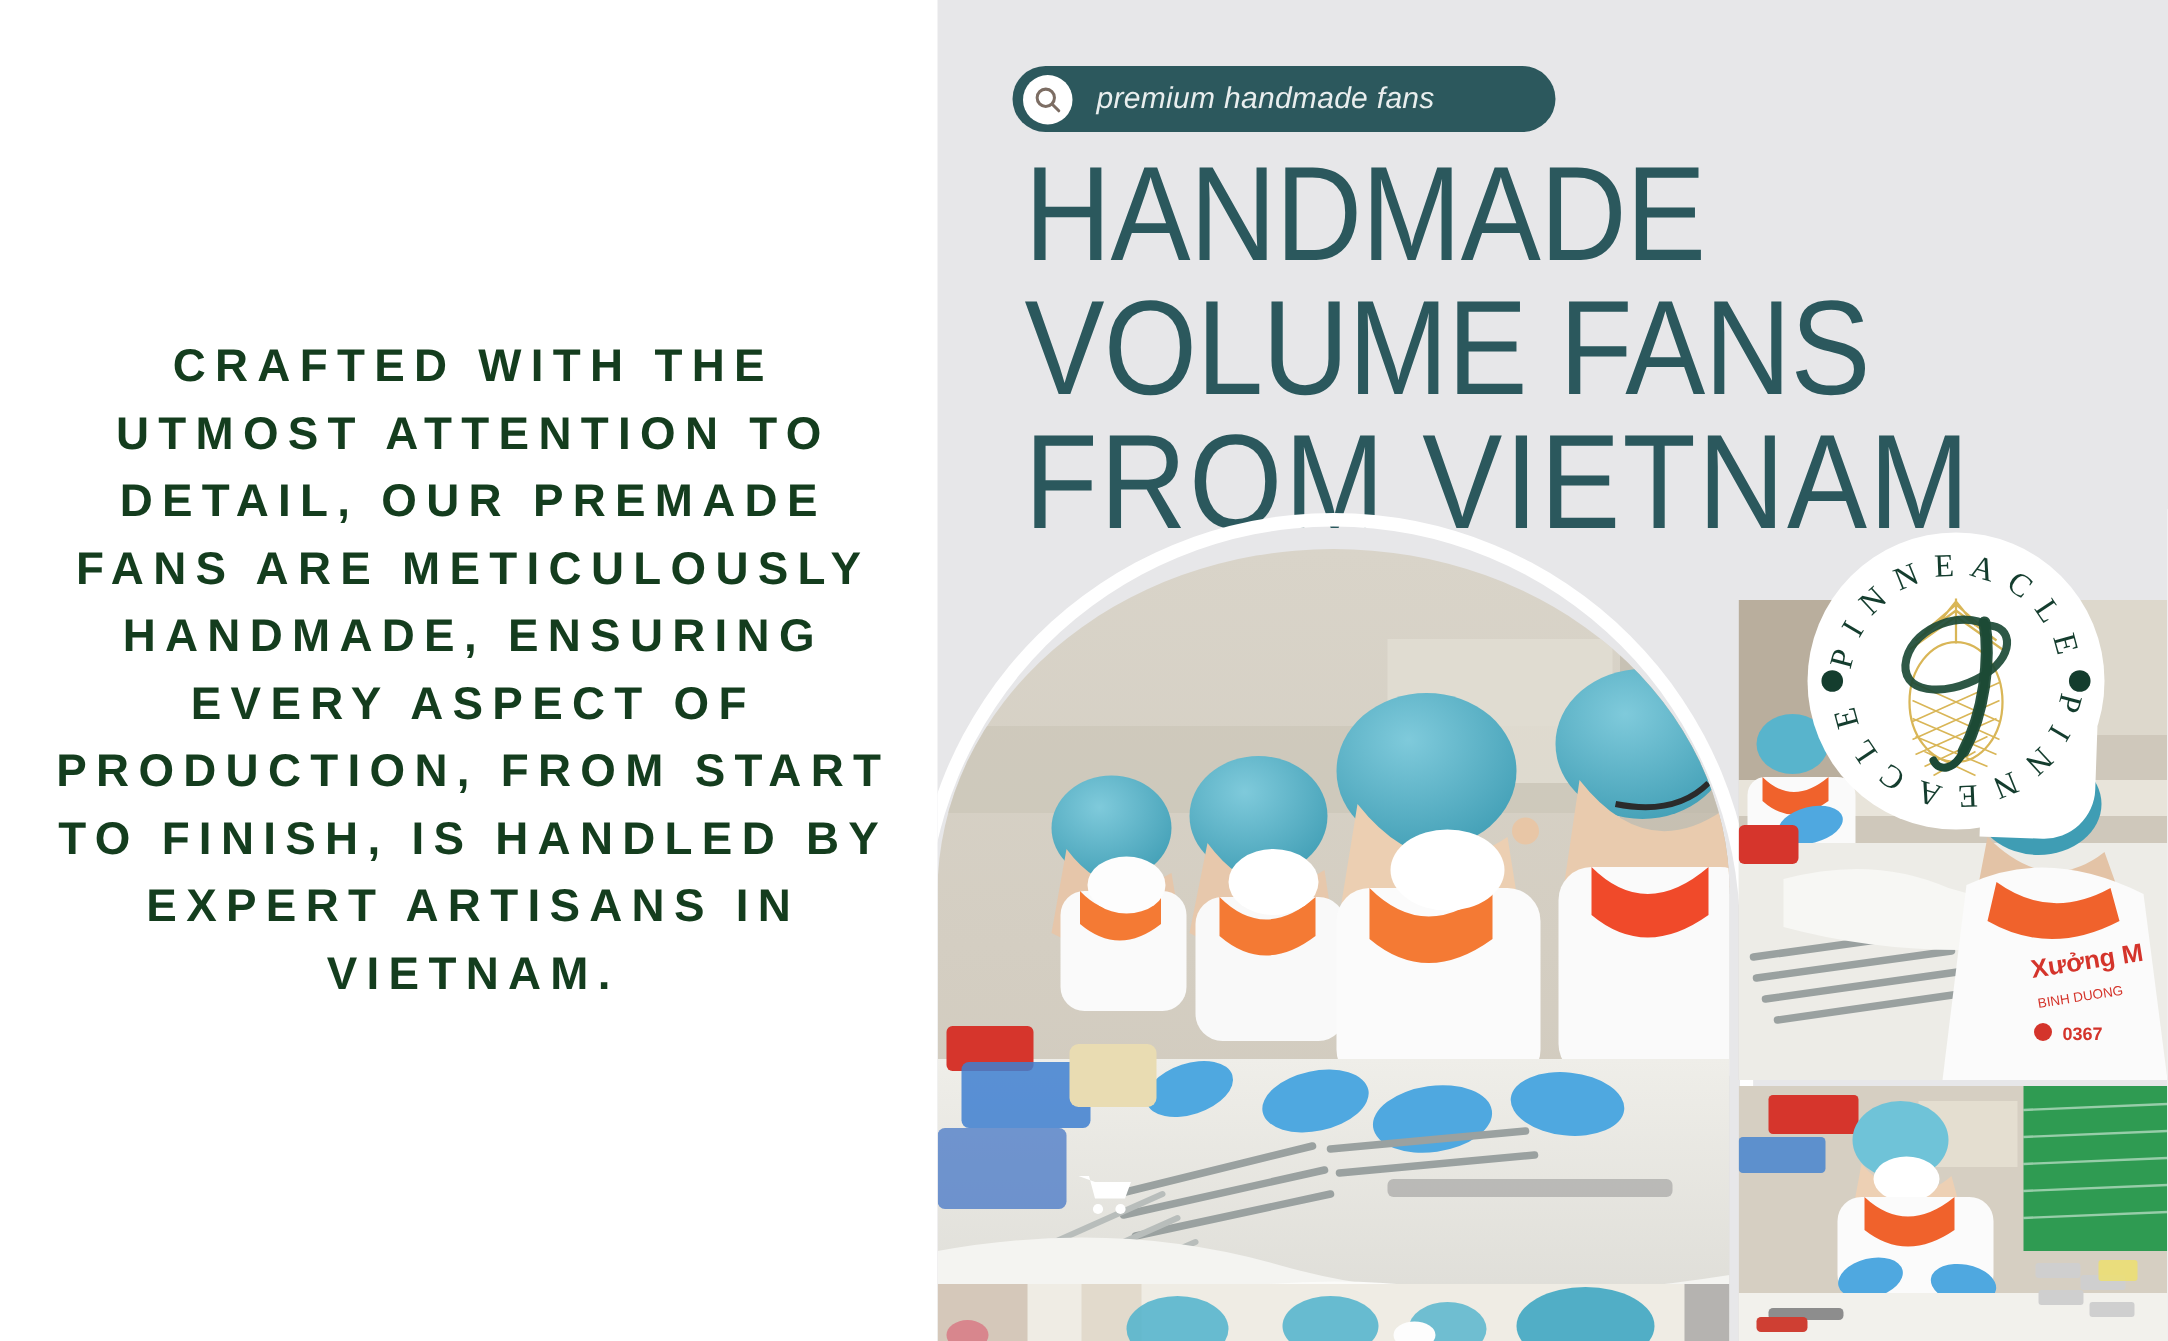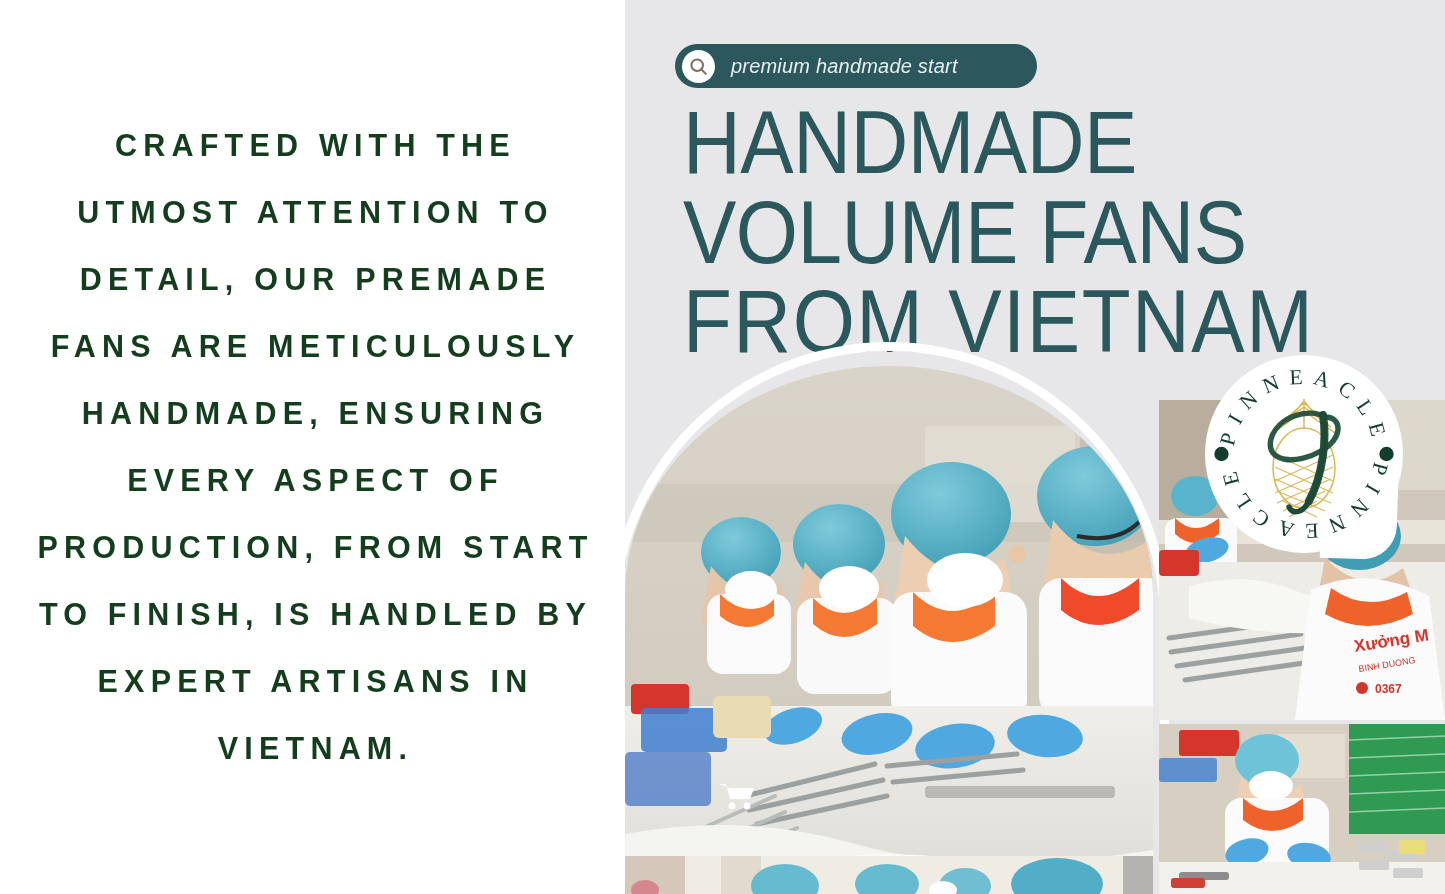--- a/index.html
+++ b/index.html
@@ -15,21 +15,21 @@
     position:absolute;left:0;top:0;width:625px;height:894px;
     background:#ffffff;
     display:flex;align-items:center;justify-content:center;
   }
   #body-copy{
     width:580px;
     text-align:center;
     color:#143d1e;
     font-weight:700;
     font-size:30.5px;
-    line-height:67px;
+    line-height:45px;
     letter-spacing:6.2px;
     text-transform:uppercase;
     padding-left:6px;
     box-sizing:border-box;
   }
 
   
   #right-panel{
     position:absolute;left:625px;top:0;width:820px;height:894px;
     background:#e7e7e9;overflow:hidden;
@@ -150,21 +150,21 @@
 
   <div id="right-panel">
 
     <div id="search-pill">
       <div id="search-icon-circle">
         <svg width="21" height="21" viewBox="0 0 24 24" fill="none" stroke="#7c6d63" stroke-width="2.3" stroke-linecap="round">
           <circle cx="10.5" cy="10.5" r="6.6"></circle>
           <line x1="15.4" y1="15.4" x2="20.4" y2="20.4"></line>
         </svg>
       </div>
-      <span id="search-value">premium handmade start</span>
+      <span id="search-value">premium handmade fans</span>
     </div>
 
     <div id="headline">
       <span class="hl hl-1">HANDMADE</span>
       <span class="hl hl-2">VOLUME FANS</span>
       <span class="hl hl-3">FROM VIETNAM</span>
     </div>
 
     <div id="collage">
 

